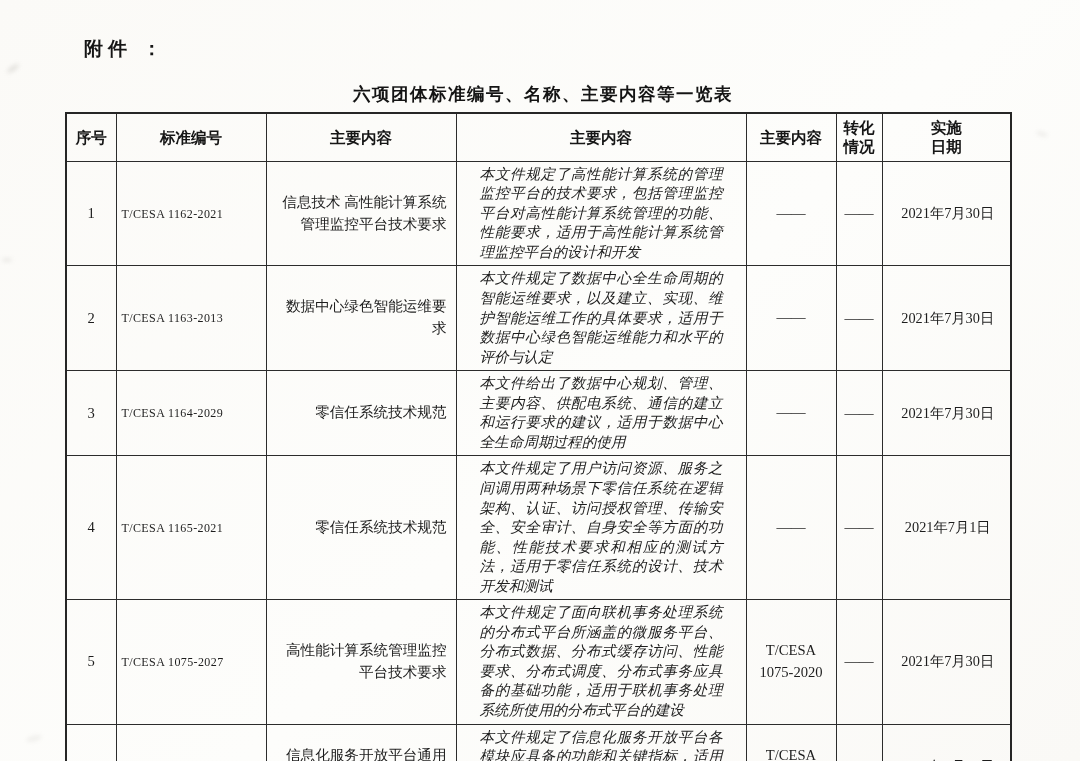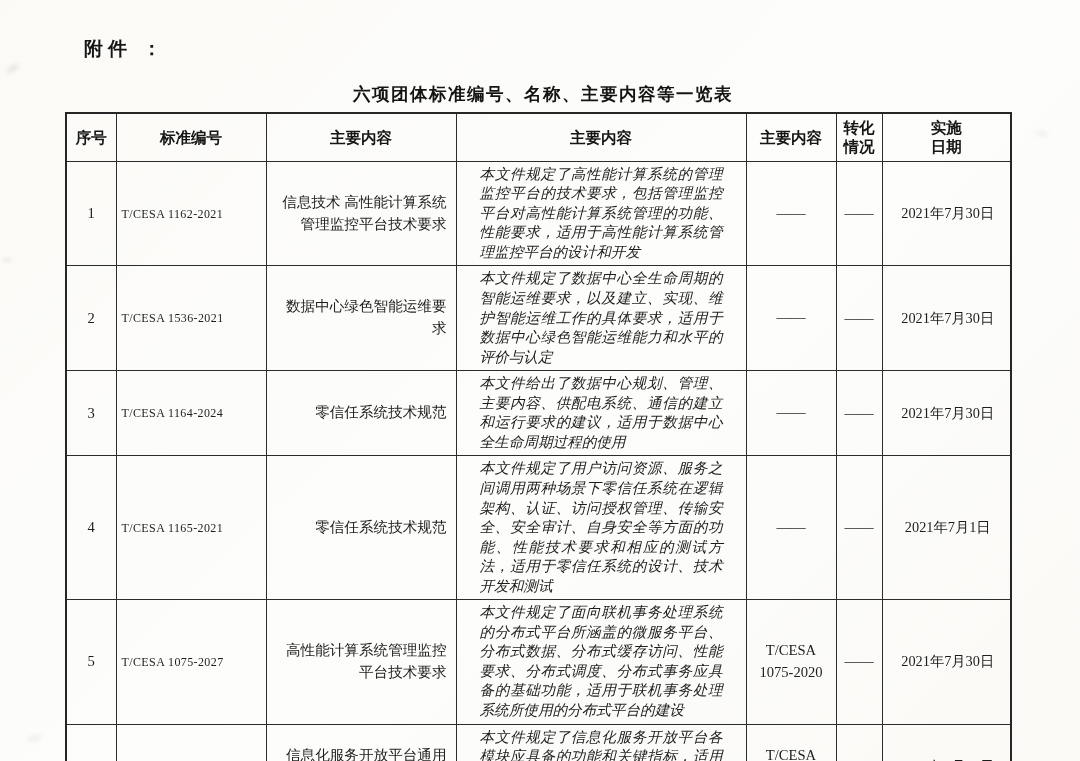--- a/index.html
+++ b/index.html
@@ -112,31 +112,31 @@
       <td class="c-code">T/CESA 1162-2021</td>
       <td class="c-name">信息技术 高性能计算系统管理监控平台技术要求</td>
       <td class="c-content">本文件规定了高性能计算系统的管理监控平台的技术要求，包括管理监控平台对高性能计算系统管理的功能、性能要求，适用于高性能计算系统管理监控平台的设计和开发</td>
       <td class="c-replace">——</td>
       <td class="c-conv">——</td>
       <td class="c-date">2021年7月30日</td>
     </tr>
 
     <tr>
       <td class="c-seq">2</td>
-      <td class="c-code">T/CESA 1536-2021</td>
+      <td class="c-code">T/CESA 1163-2013</td>
       <td class="c-name">数据中心绿色智能运维要求</td>
       <td class="c-content">本文件规定了数据中心全生命周期的智能运维要求，以及建立、实现、维护智能运维工作的具体要求，适用于数据中心绿色智能运维能力和水平的评价与认定</td>
       <td class="c-replace">——</td>
       <td class="c-conv">——</td>
       <td class="c-date">2021年7月30日</td>
     </tr>
 
     <tr>
       <td class="c-seq">3</td>
-      <td class="c-code">T/CESA 1164-2024</td>
+      <td class="c-code">T/CESA 1164-2029</td>
       <td class="c-name">零信任系统技术规范</td>
       <td class="c-content">本文件给出了数据中心规划、管理、主要内容、供配电系统、通信的建立和运行要求的建议，适用于数据中心全生命周期过程的使用</td>
       <td class="c-replace">——</td>
       <td class="c-conv">——</td>
       <td class="c-date">2021年7月30日</td>
     </tr>
 
     <tr>
       <td class="c-seq">4</td>
       <td class="c-code">T/CESA 1165-2021</td>

